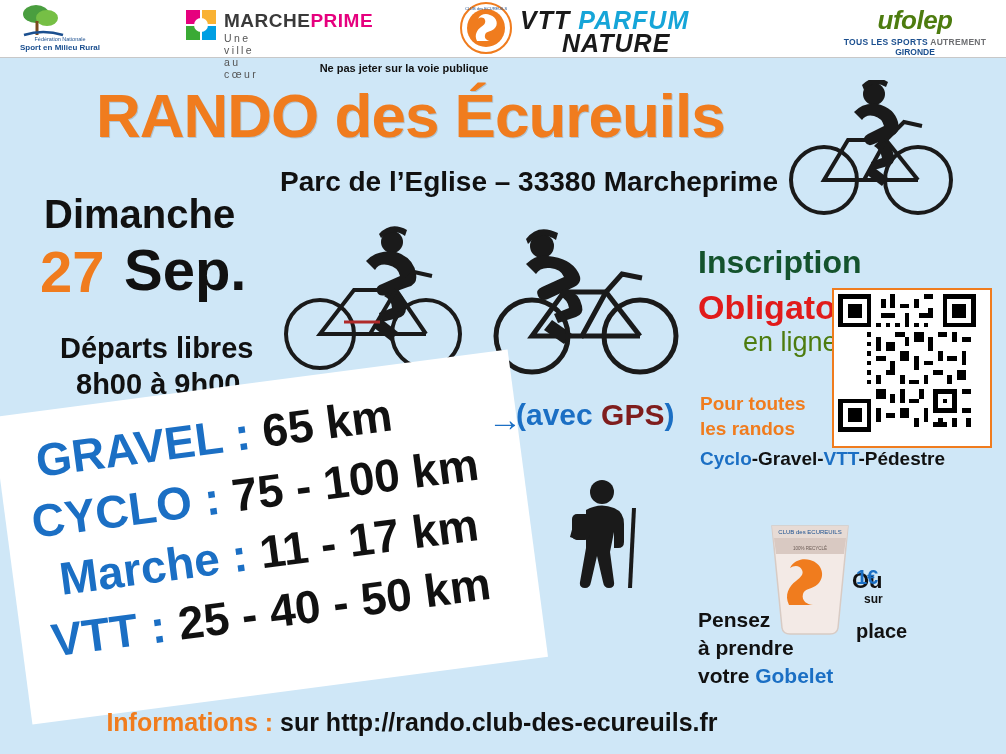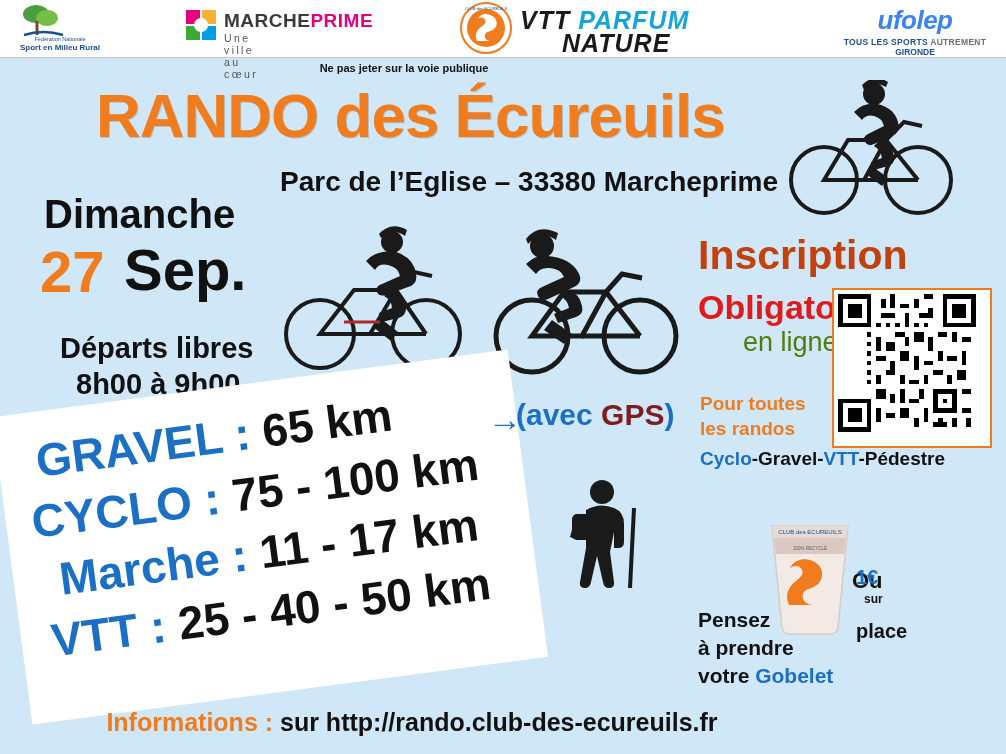--- a/index.html
+++ b/index.html
@@ -28,21 +28,21 @@
   .logo-mp .mark{position:absolute;left:0;top:2px;width:30px;height:30px;}
   .logo-mp .l1{position:absolute;left:38px;top:2px;font-size:19px;font-weight:bold;letter-spacing:.5px;color:#3a3a3a;}
   .logo-mp .l1 .pink{color:#e6007e;}
   .logo-mp .l2{position:absolute;left:38px;top:24px;font-size:10.5px;letter-spacing:2.4px;color:#555;}
   .logo-vtt{position:absolute;left:450px;top:2px;width:290px;height:52px;}
   .logo-vtt .badge{position:absolute;left:10px;top:0px;width:52px;height:52px;}
   .logo-vtt .v1{position:absolute;left:70px;top:4px;font-size:25px;font-weight:bold;font-style:italic;color:#1a1a1a;letter-spacing:1px;}
   .logo-vtt .v1 b{color:#16a5d8;}
   .logo-vtt .v2{position:absolute;left:112px;top:27px;font-size:25px;font-weight:bold;font-style:italic;color:#1a1a1a;letter-spacing:1px;}
   .logo-ufo{position:absolute;right:8px;top:5px;width:166px;height:46px;text-align:center;}
-  .logo-ufo .u1{font-size:26px;font-weight:bold;font-style:italic;color:#3b82f6;letter-spacing:-0.5px;}
+  .logo-ufo .u1{font-size:26px;font-weight:bold;font-style:italic;color:#4d7c0f;letter-spacing:-0.5px;}
   .logo-ufo .u2{font-size:8.5px;font-weight:bold;color:#1b4f8f;letter-spacing:.3px;margin-top:1px;}
   .logo-ufo .u2 .grey{color:#6d6e71;}
   .logo-ufo .u3{font-size:8.5px;font-weight:bold;color:#1b4f8f;}
 
   
   .notice{position:absolute;left:0;top:62px;width:808px;text-align:center;font-size:11px;font-weight:bold;color:#111;}
 
   
   .title{
     position:absolute;left:96px;top:80px;
@@ -81,21 +81,21 @@
   .d1{left:24px;top:86px;font-size:46px;}
   .d2{left:44px;top:146px;font-size:46px;}
   .d3{left:28px;top:206px;font-size:46px;}
 
   
   .gpsarrow{position:absolute;left:488px;top:400px;font-size:34px;color:#1b6fc4;font-weight:bold;}
   .gps{position:absolute;left:516px;top:398px;font-size:30px;font-weight:bold;color:#1b6fc4;}
   .gps .red{color:#7f1d1d;text-align:right;}
 
   
-  .ins1{position:absolute;left:698px;top:232px;font-size:41px;font-weight:bold;color:#c2410c;}
+  .ins1{position:absolute;left:698px;top:244px;font-size:32px;font-weight:bold;color:#14532d;}
   .ins2{position:absolute;left:698px;top:288px;font-size:34px;font-weight:bold;color:#e11b1b;}
   .ins3{position:absolute;left:698px;top:327px;font-size:27px;font-weight:normal;color:#4d7c0f;margin-left:45px;}
   .ins4{position:absolute;left:700px;top:393px;font-size:19px;font-weight:bold;color:#f07c1e;}
   .ins5{position:absolute;left:700px;top:418px;font-size:19px;font-weight:bold;color:#f07c1e;}
   .ins6{position:absolute;left:700px;top:448px;font-size:19px;font-weight:bold;color:#111;}
   .ins6 .blue{color:#1b6fc4;}
 
   
   .qrbox{position:absolute;left:832px;top:288px;width:148px;height:148px;background:#fff;border:2px solid #f07c1e;padding:4px;}
   .qr{position:absolute;left:838px;top:294px;width:138px;height:138px;}

